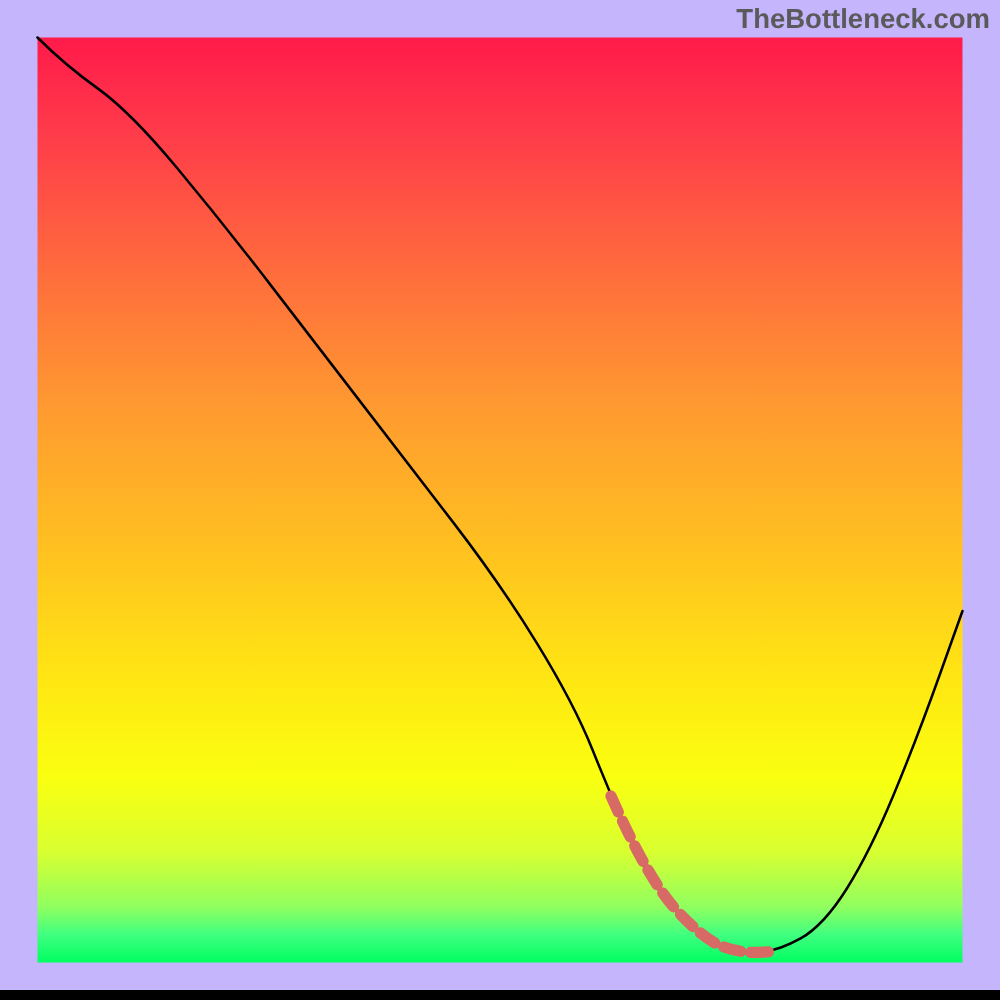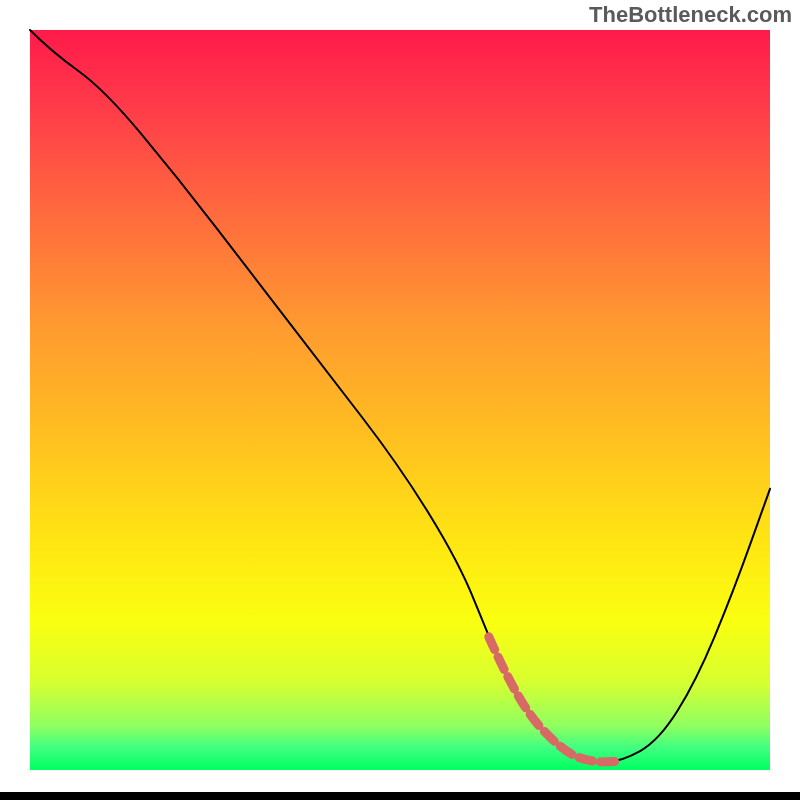--- a/index.html
+++ b/index.html
@@ -8,21 +8,21 @@
     background: #000;
     width: 800px;
     height: 800px;
     overflow: hidden;
     position: relative;
   }
   .container {
     width: 800px;
     height: 792px;
     position: relative;
-    background: #ffffff;
+    background: #c4b5fd;
   }
   .watermark {
     position: absolute;
     top: 2px;
     right: 8px;
     font-family: Arial, sans-serif;
     font-size: 22px;
     font-weight: bold;
     color: #5a5a5a;
     z-index: 10;

